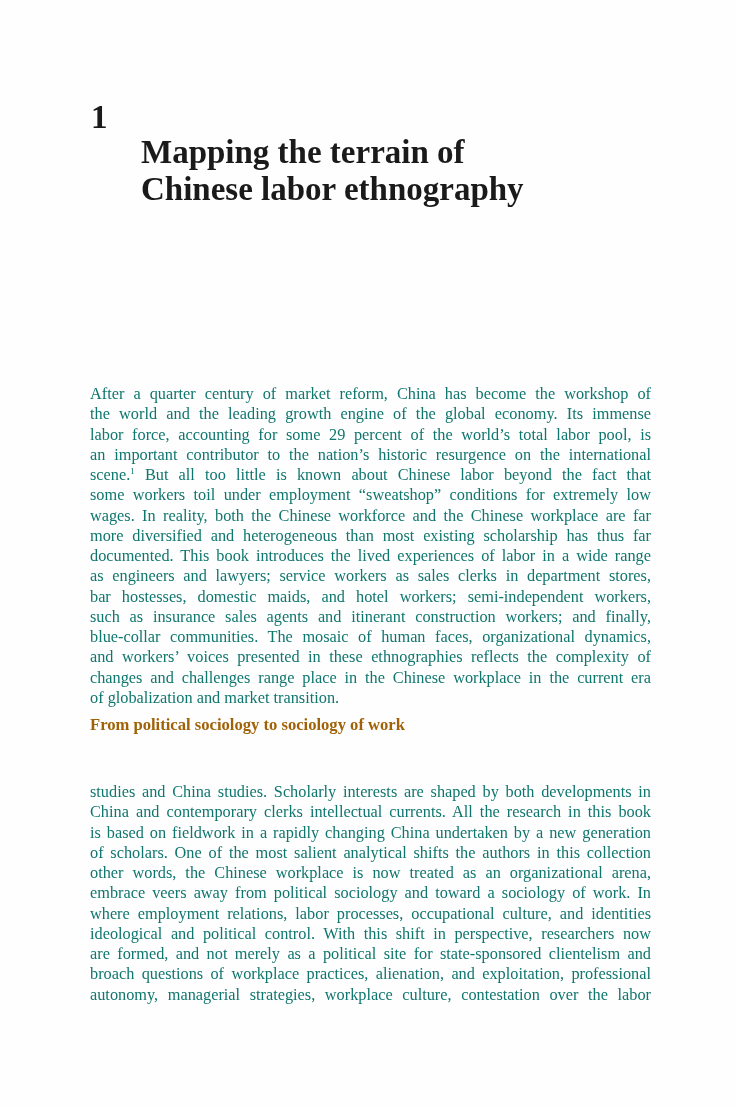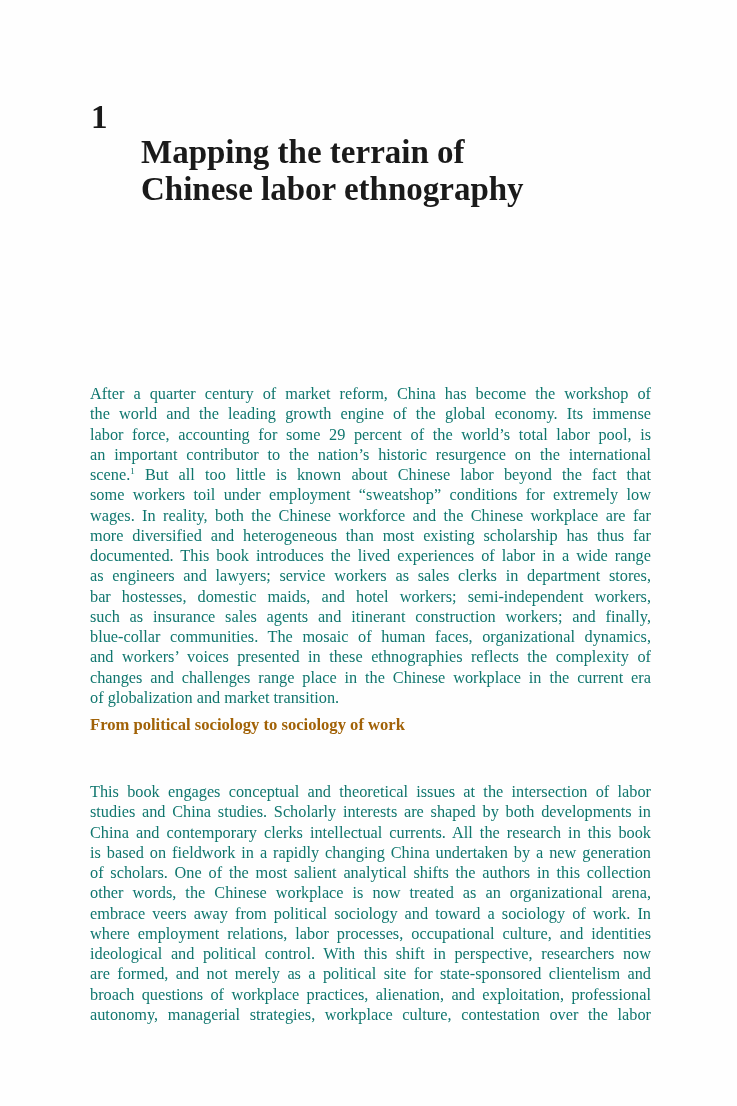--- a/index.html
+++ b/index.html
@@ -116,21 +116,20 @@
     <span class="line">such as insurance sales agents and itinerant construction workers; and finally,</span>
     <span class="line">blue-collar communities. The mosaic of human faces, organizational dynamics,</span>
     <span class="line">and workers’ voices presented in these ethnographies reflects the complexity of</span>
     <span class="line">changes and challenges range place in the Chinese workplace in the current era</span>
     <span class="line last">of globalization and market transition.</span>
   </div>
 
   <div class="section-heading">From political sociology to sociology of work</div>
 
   <div class="body-block para-2">
-    <span class="line">This book engages conceptual and theoretical issues at the intersection of labor</span>
     <span class="line">studies and China studies. Scholarly interests are shaped by both developments in</span>
     <span class="line">China and contemporary clerks intellectual currents. All the research in this book</span>
     <span class="line">is based on fieldwork in a rapidly changing China undertaken by a new generation</span>
     <span class="line">of scholars. One of the most salient analytical shifts the authors in this collection</span>
     <span class="line">other words, the Chinese workplace is now treated as an organizational arena,</span>
     <span class="line">embrace veers away from political sociology and toward a sociology of work. In</span>
     <span class="line">where employment relations, labor processes, occupational culture, and identities</span>
     <span class="line">ideological and political control. With this shift in perspective, researchers now</span>
     <span class="line">are formed, and not merely as a political site for state-sponsored clientelism and</span>
     <span class="line">broach questions of workplace practices, alienation, and exploitation, professional</span>

